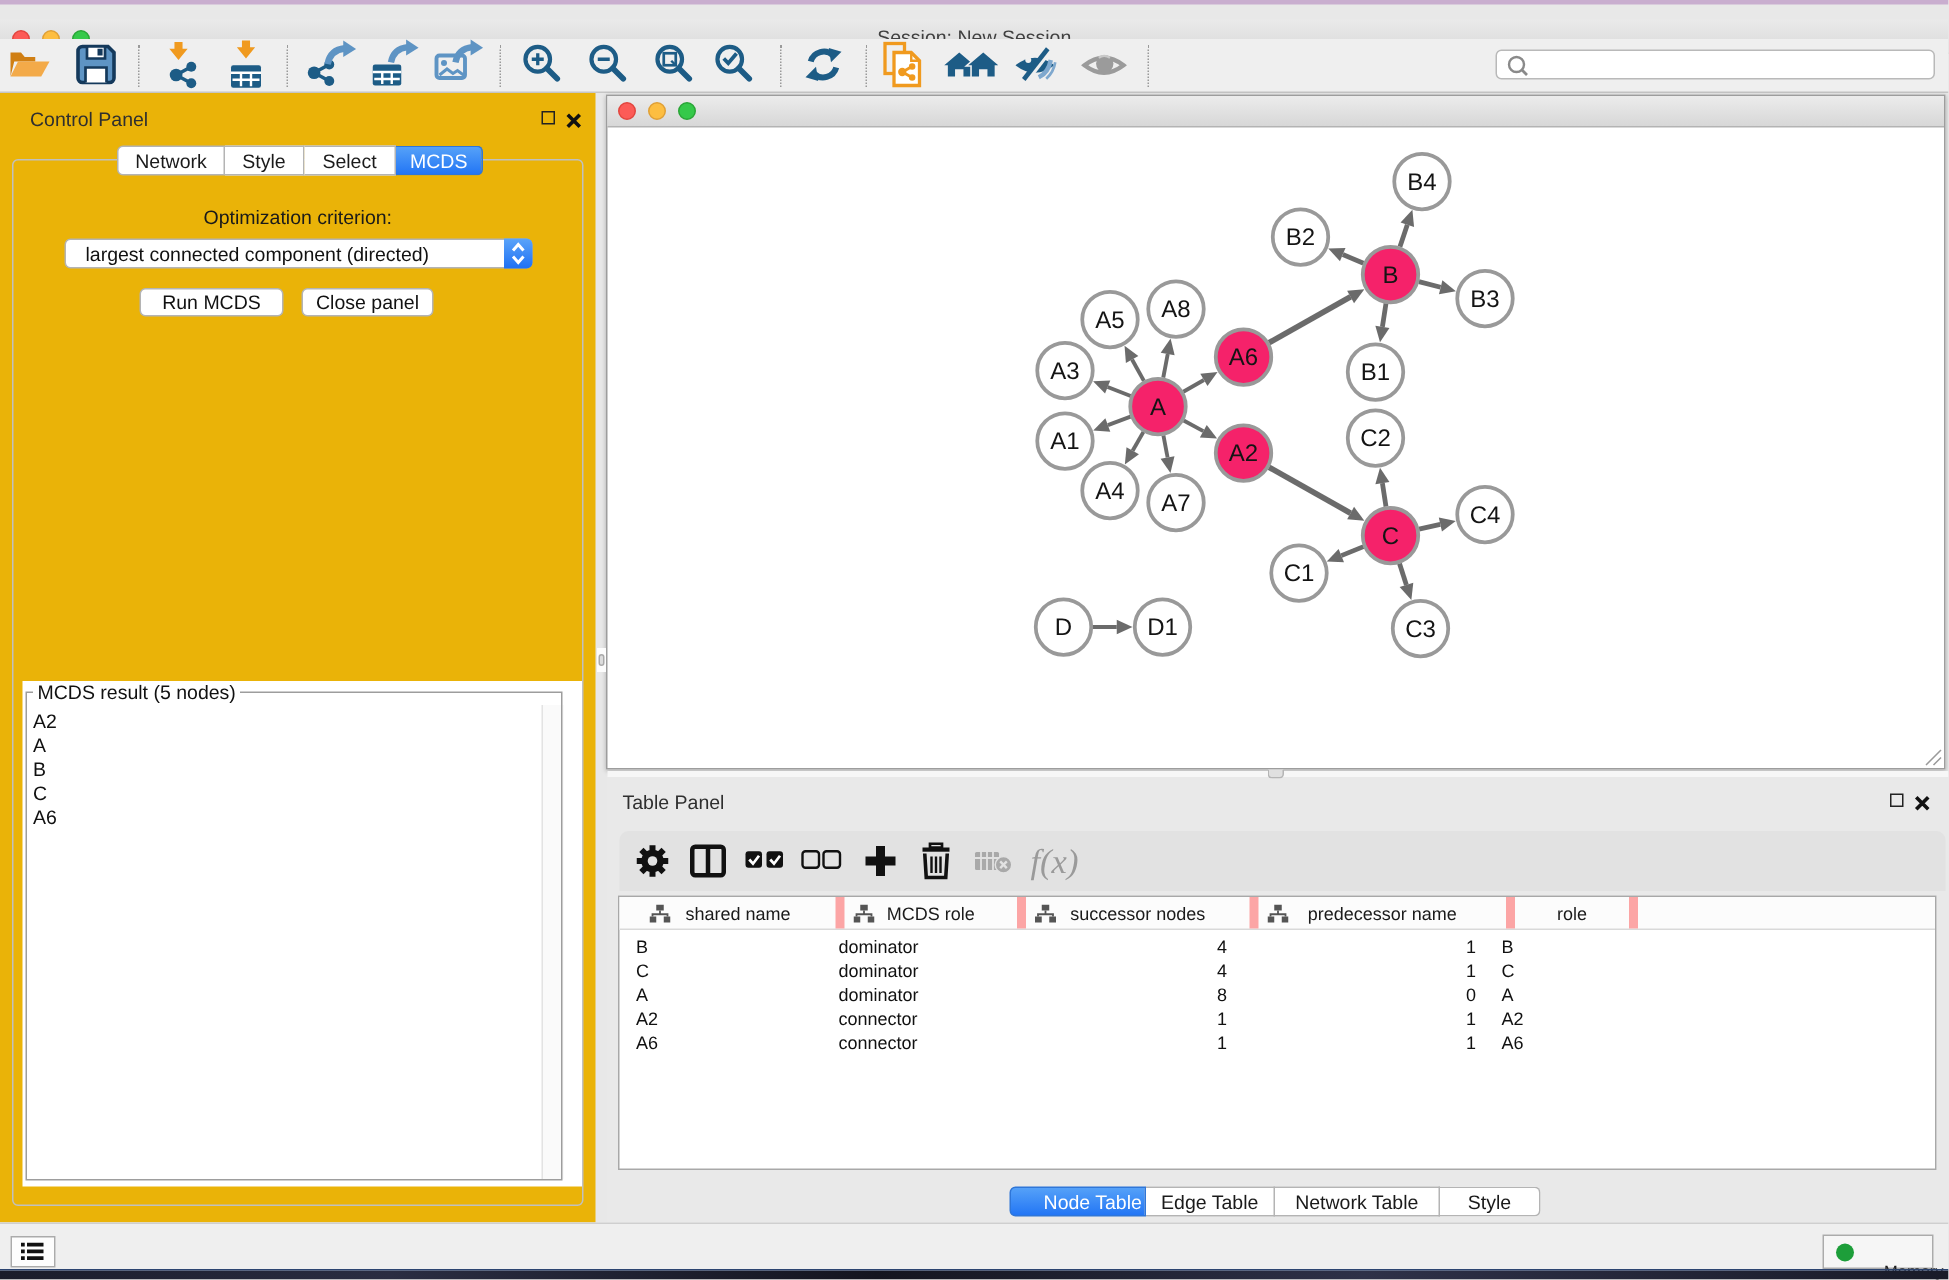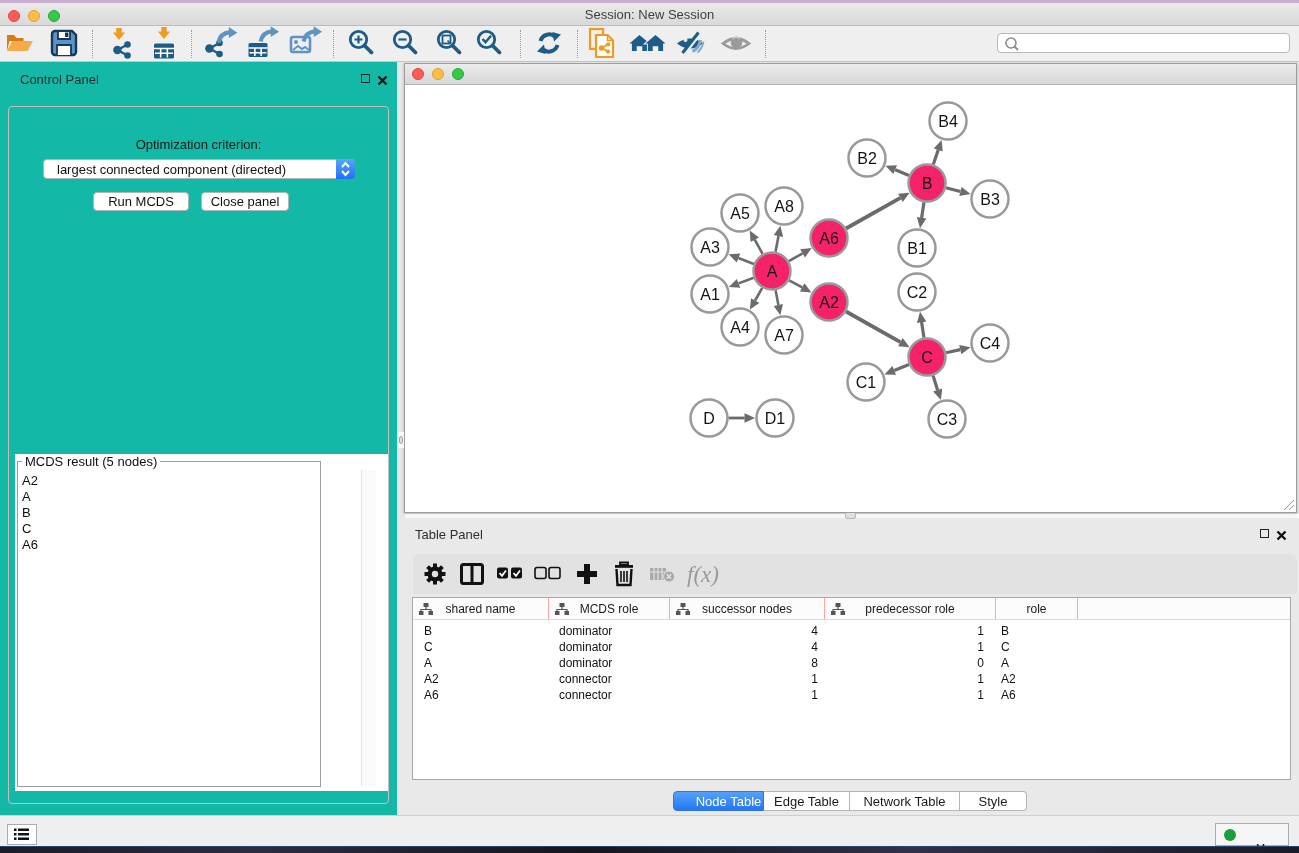--- a/index.html
+++ b/index.html
@@ -1,21 +1,21 @@
 <!DOCTYPE html>
 <html><head>
 <meta charset="utf-8">
 <style>
 * { margin:0; padding:0; box-sizing:border-box; }
 html,body { width:1299px; height:853px; overflow:hidden; }
 body { font-family:"Liberation Sans", sans-serif; background:#e8e8e8; position:relative; }
 .abs { position:absolute; }
 
 #topstrip { left:0; top:0; width:1299px; height:3px; background:#c9aecf; }
-#titlebar { left:0; top:3px; width:1299px; height:23px;
+#titlebar { left:0; top:13px; width:1299px; height:23px;
   background:linear-gradient(#eaeaea,#d9d9d9); border-bottom:1px solid #bcbcbc; }
 #titlebar .title { position:absolute; left:0; right:0; top:4px; text-align:center;
   font-size:13px; color:#404040; }
 .tl { position:absolute; width:12px; height:12px; border-radius:50%; top:7px; }
 #titlebar .r { left:8px;  background:#fc5b57; border:1px solid #e2463f; }
 #titlebar .y { left:28px; background:#fdbe41; border:1px solid #e0a036; }
 #titlebar .g { left:48px; background:#35c94a; border:1px solid #2aa637; }
 
 #toolbar { left:0; top:26px; width:1299px; height:36px; background:#efefef;
   border-bottom:1px solid #c6c6c6; }
@@ -30,21 +30,21 @@
   border-top:1px solid #2c4470;
   background:linear-gradient(90deg,#1a1c2a,#2a2d42 20%,#14151f 45%,#2e3148 70%,#191b28); }
 #listbtn { position:absolute; left:7px; top:8px; width:30px; height:21px; background:#fdfdfd;
   border:1px solid #ababab; }
 #membtn { position:absolute; left:1215px; top:7px; width:74px; height:23px; background:#f6f6f6;
   border:1px solid #ababab; font-size:11px; color:#1a1a1a; }
 #membtn .dot { position:absolute; left:8px; top:5px; width:12px; height:12px;
   border-radius:50%; background:#1d9e3a; }
 #membtn .lbl { position:absolute; left:40px; top:5px;margin-top:13px; }
 
-#cpanel { left:0; top:62px; width:397px; height:753px; background:#14b8a6; }
+#cpanel { left:0; top:62px; width:397px; height:753px; background:#eab308; }
 #cpanel .ptitle, #tpanel .ptitle { position:absolute; font-size:13px; color:#2f2f2f; }
 .float-ic { position:absolute; width:9px; height:9px; border:1.5px solid #222; }
 .close-ic { position:absolute; font-size:13px; font-weight:bold; color:#111; line-height:11px; }
 #cp-border { position:absolute; left:8px; top:44px; width:381px; height:698px;
   border:1px solid #c0c0c0; border-radius:4px; }
 
 .seg { position:absolute; display:flex; height:20px; font-size:13px; }
 .seg .s { border:1px solid #b4b4b4; border-left-width:0; background:#fff; color:#1a1a1a;
   display:flex; align-items:center; justify-content:center; }
 .seg .s:first-child { border-left-width:1px; border-radius:4px 0 0 4px; }
@@ -53,21 +53,21 @@
 #optlabel { position:absolute; left:0; width:397px; top:75px; text-align:center;
   font-size:13px; color:#1a1a1a; }
 #combo { position:absolute; left:43px; top:97px; width:312px; height:20px; background:#fff;
   border:1px solid #b4b4b4; border-radius:4px; font-size:13px; color:#111; }
 #combo .txt { position:absolute; left:13px; top:2px; }
 #combo .step { position:absolute; right:-1px; top:-1px; width:19px; height:20px;
   background:linear-gradient(#5ba4f9,#1f71f4); border-radius:0 4px 4px 0; }
 .btn { position:absolute; height:19px; background:#fff; border:1px solid #b4b4b4;
   border-radius:4px; font-size:13px; color:#111; text-align:center; line-height:17px; }
 #fieldwrap { position:absolute; left:15px; top:392px; width:373px; height:337px; background:#fff; }
-#fieldset { position:absolute; z-index:3; left:2px; top:7px; width:304px; height:326px;
+#fieldset { position:absolute; z-index:3; left:2px; top:7px; width:358px; height:326px;
   border:1px solid #9d9d9d; }
 #fieldset .lg { position:absolute; left:4px; top:-8px; background:#fff; padding:0 3px;
   font-size:13px; color:#111; }
 #mlist { position:absolute; left:1px; top:2px; width:342px; height:331px; background:#fff;
   font-size:13px; color:#111; line-height:16px; padding:17px 0 0 6px; }
 #mscroll { position:absolute; right:12px; top:16px; width:15px; height:316px; background:#fafafa;
   border-left:1px solid #e3e3e3; }
 
 #netwin { left:404px; top:63px; width:893px; height:450px; background:#fff;
   border:1px solid #9d9d9d; box-shadow:0 1px 3px rgba(0,0,0,.25); }
@@ -79,21 +79,21 @@
 #nettitle .y { left:27px; background:#fdbe41; border:1px solid #e0a036; top:4px; }
 #nettitle .g { left:47px; background:#35c94a; border:1px solid #2aa637; top:4px; }
 
 #tpanel { left:405px; top:518px; width:894px; height:297px; background:#e9e9e9; }
 #ttoolbar { position:absolute; left:8px; top:36px; width:884px; height:40px;
   background:#e2e2e2; border-radius:6px 6px 0 0; }
 #ttable { position:absolute; left:7px; top:79px; width:879px; height:183px; background:#fff;
   border:1px solid #a8a8a8; }
 .hrow { position:absolute; left:0; top:0; height:22px; background:#fcfcfc;
   border-bottom:1px solid #d9d9d9; font-size:12px; color:#1a1a1a; }
-.hcell { position:absolute; top:0; height:21px; border-right:1px solid #fca5a5; }
+.hcell { position:absolute; top:0; height:21px; border-right:6px solid #fca5a5;margin-left:14px; }
 .hcell .t { position:absolute; width:100%; text-align:center; top:4px; }
 .trow { position:absolute; font-size:12px; color:#111; height:16px; }
 </style>
 </head>
 <body>
 <div class="abs" id="topstrip"></div>
 <div class="abs" id="titlebar">
   <div class="tl r"></div>
     <div class="tl y"></div>
     <div class="tl g"></div>
@@ -242,20 +242,26 @@
 
 <div class="abs" id="cpanel">
   <div class="ptitle" style="left:20px; top:10px;">Control Panel</div>
   <div class="float-ic" style="left:361px; top:12px;"></div>
   <div class="close-ic" style="left:377px; top:12px; width:11px; height:11px;">
       <svg width="11" height="11" style="position:absolute;left:0;top:1px">
         <path d="M1.5,1.5 L9.5,9.5 M9.5,1.5 L1.5,9.5" stroke="#111" stroke-width="2.4"></path>
       </svg>
     </div>
   <div id="cp-border"></div>
+  <div class="seg" style="left:78px; top:35px;">
+    <div class="s" style="width:72px;">Network</div>
+    <div class="s" style="width:53px;">Style</div>
+    <div class="s" style="width:61px;">Select</div>
+    <div class="s sel" style="width:58px;">MCDS</div>
+  </div>
   <div id="combo">
     <div class="txt">largest connected component (directed)</div>
     <div class="step">
         <svg width="19" height="20" style="position:absolute;left:0;top:0">
 <path d="M6,8 L9.5,4 L13,8" stroke="#fff" stroke-width="2" fill="none"></path>
 <path d="M6,12 L9.5,16 L13,12" stroke="#fff" stroke-width="2" fill="none"></path>
         </svg>
       </div>
   </div>
   <div id="optlabel">Optimization criterion:</div>
@@ -455,21 +461,21 @@
           </svg>
           <div class="t">successor nodes</div>
         </div>
         <div class="hcell" style="left:412px;width:171px">
           <svg width="14" height="13" style="position:absolute;left:6px;top:5px">
 <rect x="4.5" y="0" width="5" height="4" fill="#555"></rect>
 <rect x="0" y="8" width="4.5" height="4" fill="#555"></rect>
 <rect x="9.5" y="8" width="4.5" height="4" fill="#555"></rect>
 <path d="M7,4 v2.5 M2,8 V6.5 h10 V8" stroke="#555" stroke-width="1.2" fill="none"></path>
           </svg>
-          <div class="t">predecessor role</div>
+          <div class="t">predecessor name</div>
         </div>
         <div class="hcell" style="left:583px;width:82px">
           <div class="t">role</div>
         </div>
       </div>
       <div class="trow" style="left:11px;top:26px">B</div>
       <div class="trow" style="left:146px;top:26px">dominator</div>
       <div class="trow" style="left:257px;top:26px;width:148px;text-align:right">4</div>
       <div class="trow" style="left:412px;top:26px;width:159px;text-align:right">1</div>
       <div class="trow" style="left:588px;top:26px">B</div>

